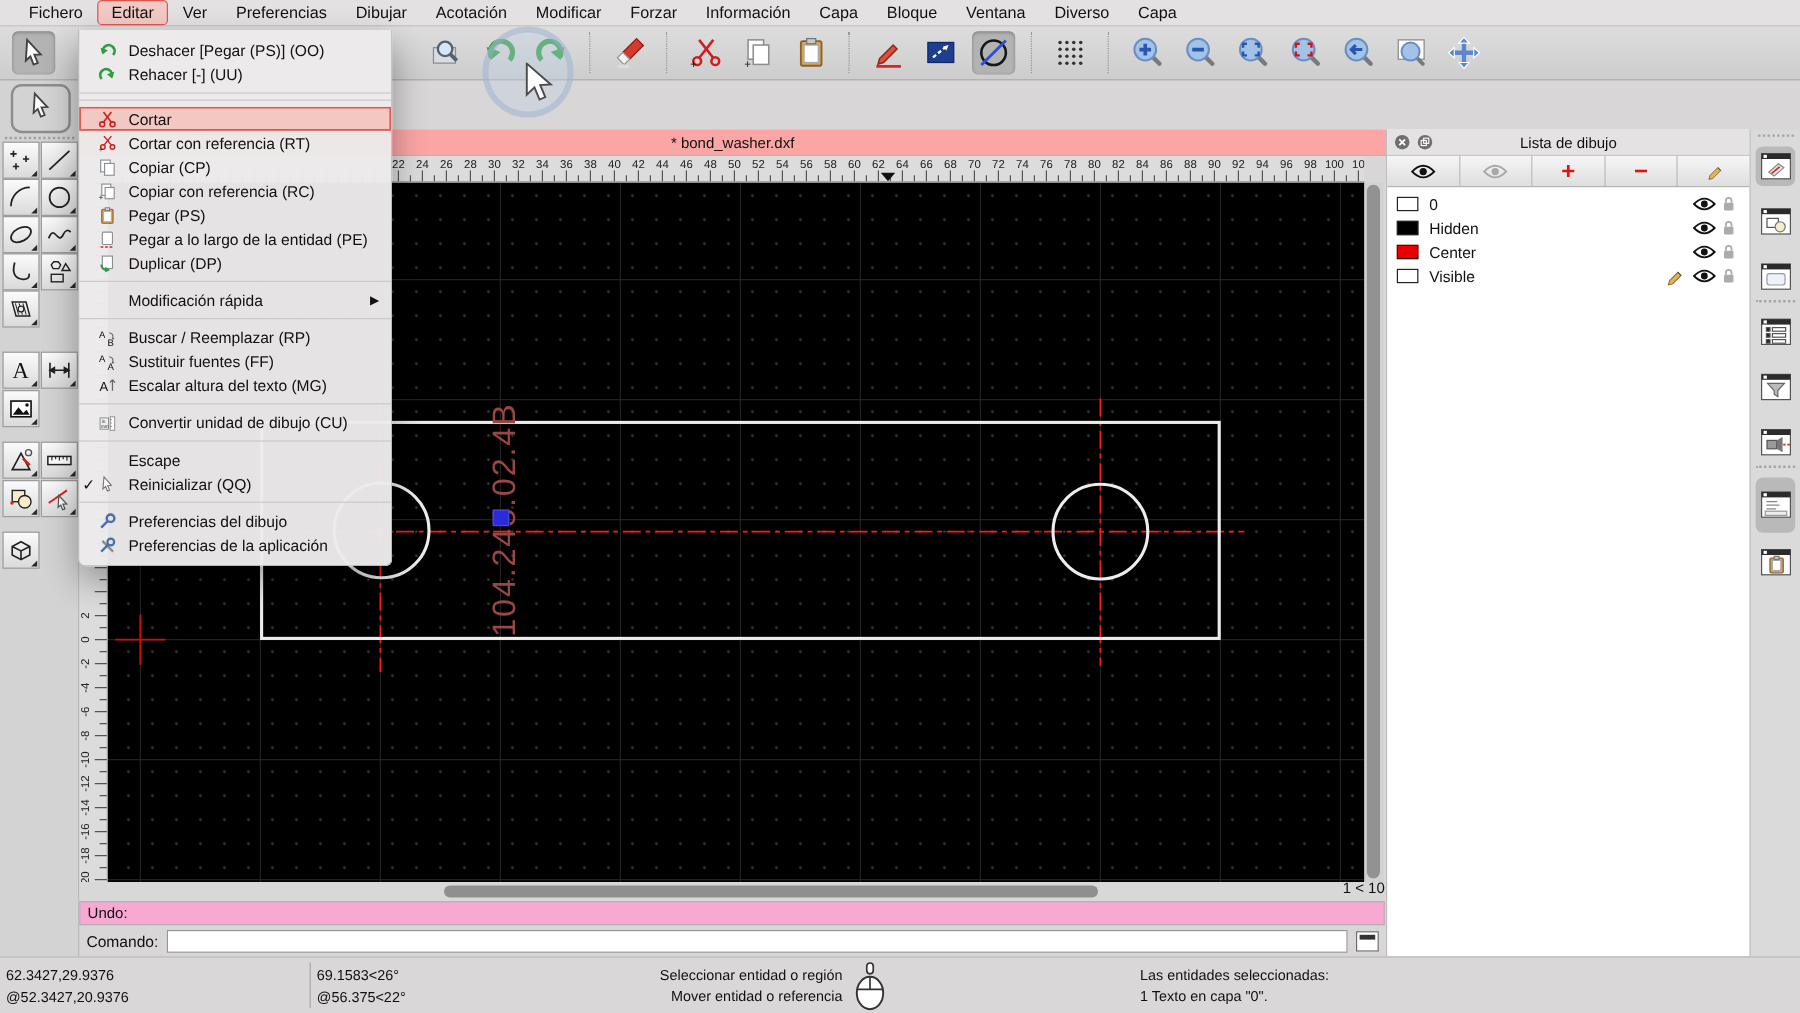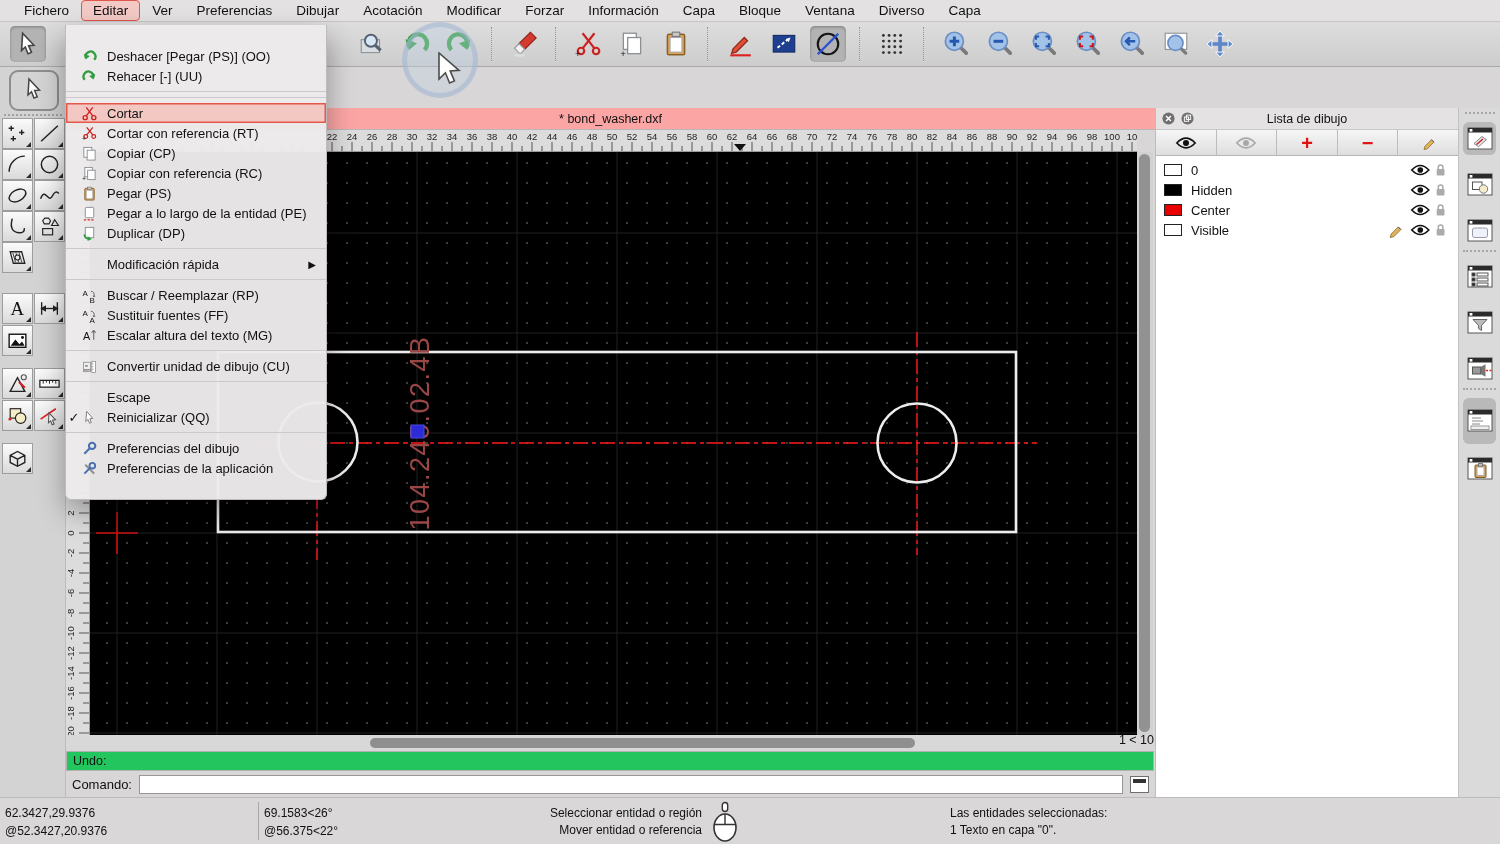--- a/index.html
+++ b/index.html
@@ -44,21 +44,21 @@
           border-right:1px solid #9a9a9a;z-index:2;box-sizing:border-box}
   .canvas{position:absolute;left:90px;top:152px;width:1047px;height:583px;background:#000;
           background-image:radial-gradient(circle,#3d3d3d 1px,transparent 1.4px);
           background-size:20px 20px;background-position:7px 1px;z-index:1}
   .canvas svg{position:absolute;left:0;top:0}
   .vscroll{position:absolute;left:1137px;top:152px;width:16px;height:583px;background:#d2d2d2;z-index:2}
   .vscroll .thumb{position:absolute;left:2px;top:2px;width:11px;height:578px;background:#929292;border-radius:6px}
   .hscroll{position:absolute;left:66px;top:735px;width:1071px;height:16px;background:#d8d8d8;z-index:2}
   .hscroll .thumb{position:absolute;left:304px;top:3px;width:545px;height:10px;background:#8f8f8f;border-radius:5px}
   .page-ind{position:absolute;left:1104px;top:733px;width:50px;font-size:12.5px;text-align:right;z-index:3}
-  .undo-bar{position:absolute;left:66px;top:751px;width:1088px;height:20px;background:#22c55e;
+  .undo-bar{position:absolute;left:66px;top:751px;width:1088px;height:20px;background:#f9a8d4;
             border:1px solid #b2b0b0;box-sizing:border-box;display:flex;align-items:center;
             padding-left:6px;font-size:12.5px;z-index:2}
   .cmd-bar{position:absolute;left:66px;top:772px;width:1088px;height:25px;background:#d8d6d6;
            display:flex;align-items:center;z-index:2;box-sizing:border-box}
   .cmd-label{font-size:13px;margin-left:6px;white-space:nowrap}
   .cmd-input{flex:1;height:17px;background:#fff;border:1px solid #979797;margin:0 7px}
   .cmd-btn{width:17px;height:15px;background:#fff;border:1px solid #6f6f6f;margin-right:5px;position:relative;flex:0 0 auto}
   .cmd-btn::before{content:"";position:absolute;left:2px;right:2px;top:2px;height:4px;background:#333}
   
   .statusbar{position:absolute;left:0;top:797px;width:1500px;height:47px;background:#d9d7d7;
@@ -92,21 +92,21 @@
              border-left:1px solid #c2c2c2;z-index:3;box-sizing:border-box}
   .dock-handle{position:absolute;left:6px;top:4px;width:30px;border-top:2px dotted #a6a6a6}
   .dock-btn{position:absolute;left:4px;width:33px;height:33px;border-radius:6px;display:flex;
             align-items:center;justify-content:center}
   .dock-btn svg{width:30px;height:30px}
   .dock-btn.pressed{background:#b9b9b9}
   .dock-dots{position:absolute;left:4px;width:33px;border-top:2px dotted #a6a6a6}
   
   .edit-menu{position:absolute;left:65px;top:25px;width:262px;background:rgba(236,234,234,.97);
              border:1px solid #bdbbbb;border-top:none;border-radius:0 0 6px 6px;
-             box-shadow:0 12px 28px rgba(0,0,0,.33);padding:21px 0;z-index:40;box-sizing:border-box}
+             box-shadow:0 12px 28px rgba(0,0,0,.33);padding:7px 0;z-index:40;box-sizing:border-box}
   .em-row{height:20px;display:flex;align-items:center;font-size:13px;padding-right:10px}
   .em-check{width:16px;text-align:center;font-size:13px;flex:0 0 auto}
   .em-ico{width:17px;height:15px;flex:0 0 auto;display:flex;align-items:center}
   .em-ico svg{width:15px;height:15px}
   .em-label{margin-left:8px;white-space:nowrap}
   .em-arrow{margin-left:auto;font-size:10px}
   .em-row.highlight{background:#f3c8c3;box-shadow:inset 0 0 0 1.5px #e4584c}
   .em-sep{height:1px;background:#cbc9c9;margin:5px 0}
   
   .click-circle{position:absolute;left:402px;top:22px;width:76px;height:76px;border-radius:50%;

